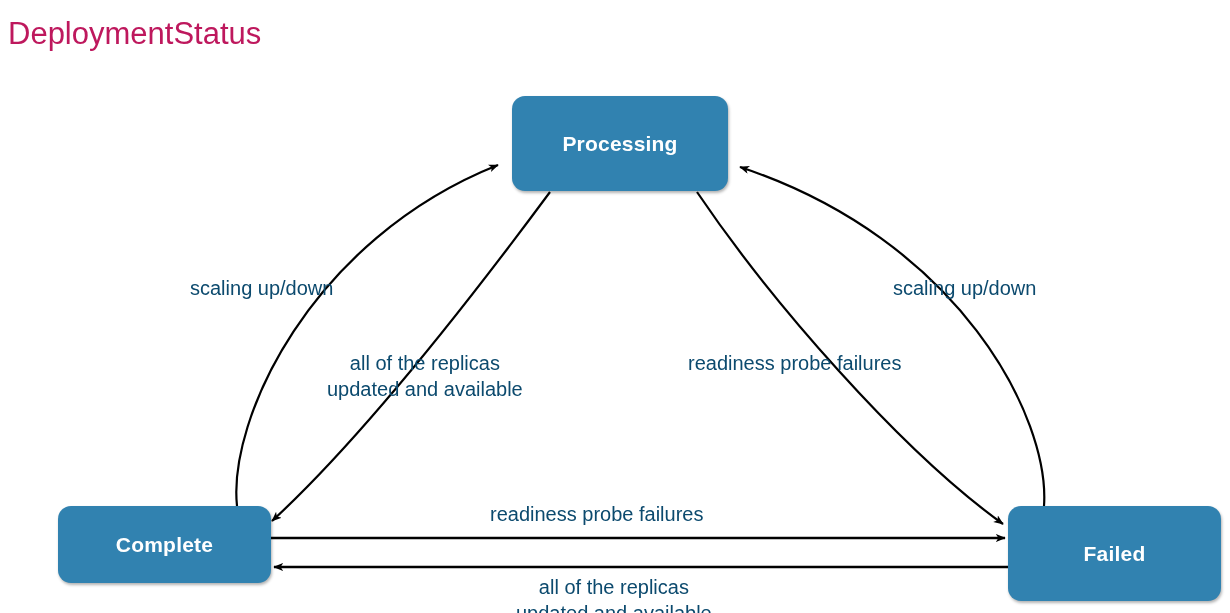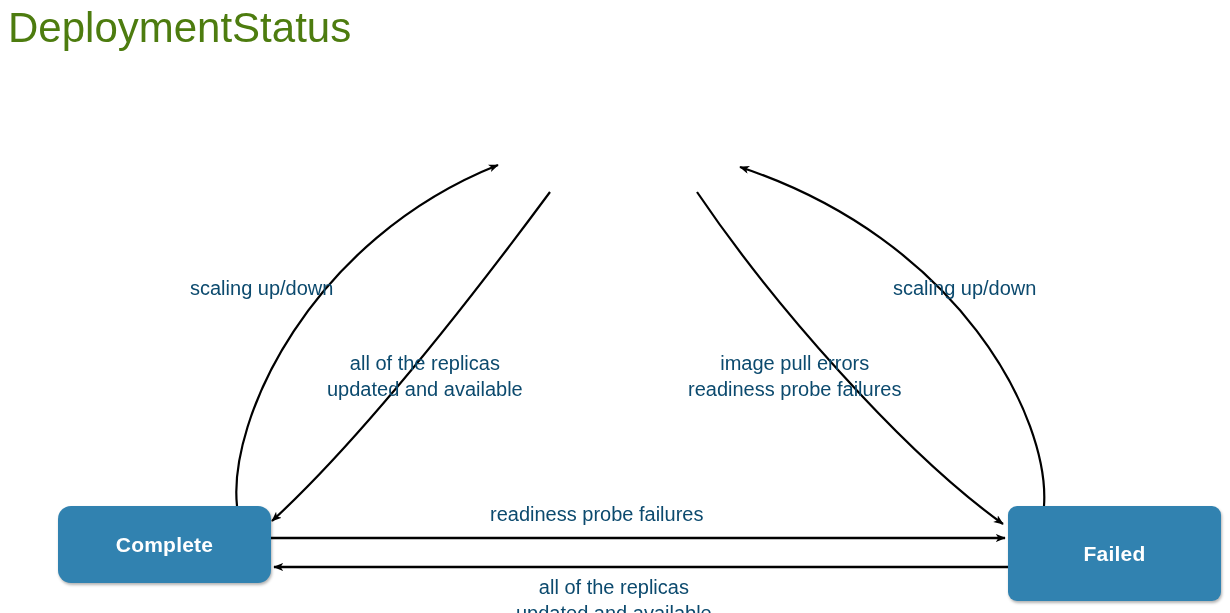--- a/index.html
+++ b/index.html
@@ -17,24 +17,24 @@
   }
   #canvas {
     position: relative;
     width: 1230px;
     height: 613px;
     background: #ffffff;
   }
   #title {
     position: absolute;
     left: 8px;
-    top: 4px;
-    font-size: 42px;
+    top: 16px;
+    font-size: 31px;
     font-weight: 400;
-    color: #4d7c0f;
+    color: #be185d;
     letter-spacing: 0px;
     white-space: nowrap;
   }
   svg.edges {
     position: absolute;
     left: 0;
     top: 0;
     width: 1230px;
     height: 613px;
     overflow: visible;
@@ -65,21 +65,20 @@
     left: 58px;
     top: 506px;
     width: 213px;
     height: 77px;
   }
   #node-failed {
     left: 1008px;
     top: 506px;
     width: 213px;
     height: 95px;
-    border-radius: 9px;
   }
   .edge-label {
     position: absolute;
     font-size: 20px;
     font-weight: 400;
     color: #0c4a6e;
     line-height: 26px;
     white-space: nowrap;
     text-align: center;
   }
@@ -110,40 +109,42 @@
 
     <path d="M 1044,506 C 1050,418 960,240 740,167" fill="none" stroke="#000000" stroke-width="2.2" marker-end="url(#arrow)"></path>
 
     <path d="M 697,192 C 770,300 900,450 1003,524" fill="none" stroke="#000000" stroke-width="2.2" marker-end="url(#arrow)"></path>
 
     <line x1="271" y1="538" x2="1005" y2="538" stroke="#000000" stroke-width="2.6" marker-end="url(#arrow)"></line>
 
     <line x1="1008" y1="567" x2="274" y2="567" stroke="#000000" stroke-width="2.6" marker-end="url(#arrow)"></line>
   </svg>
 
+  <div class="node" id="node-processing">
+    <span class="node-label">Processing</span>
+  </div>
 
   <div class="node" id="node-complete">
     <span class="node-label">Complete</span>
   </div>
 
   <div class="node" id="node-failed">
     <span class="node-label">Failed</span>
   </div>
 
   <div class="edge-label" id="lbl-scale-left">scaling up/down</div>
 
   <div class="edge-label" id="lbl-scale-right">scaling up/down</div>
 
   <div class="edge-label" id="lbl-replicas-left">
     <div>all of the replicas</div>
     <div>updated and available</div>
   </div>
 
   <div class="edge-label" id="lbl-errors-right">
-    <div>image pull errors</div>
     <div>readiness probe failures</div>
   </div>
 
   <div class="edge-label" id="lbl-readiness-mid">readiness probe failures</div>
 
   <div class="edge-label" id="lbl-replicas-bot">
     <div>all of the replicas</div>
     <div>updated and available</div>
   </div>
 

